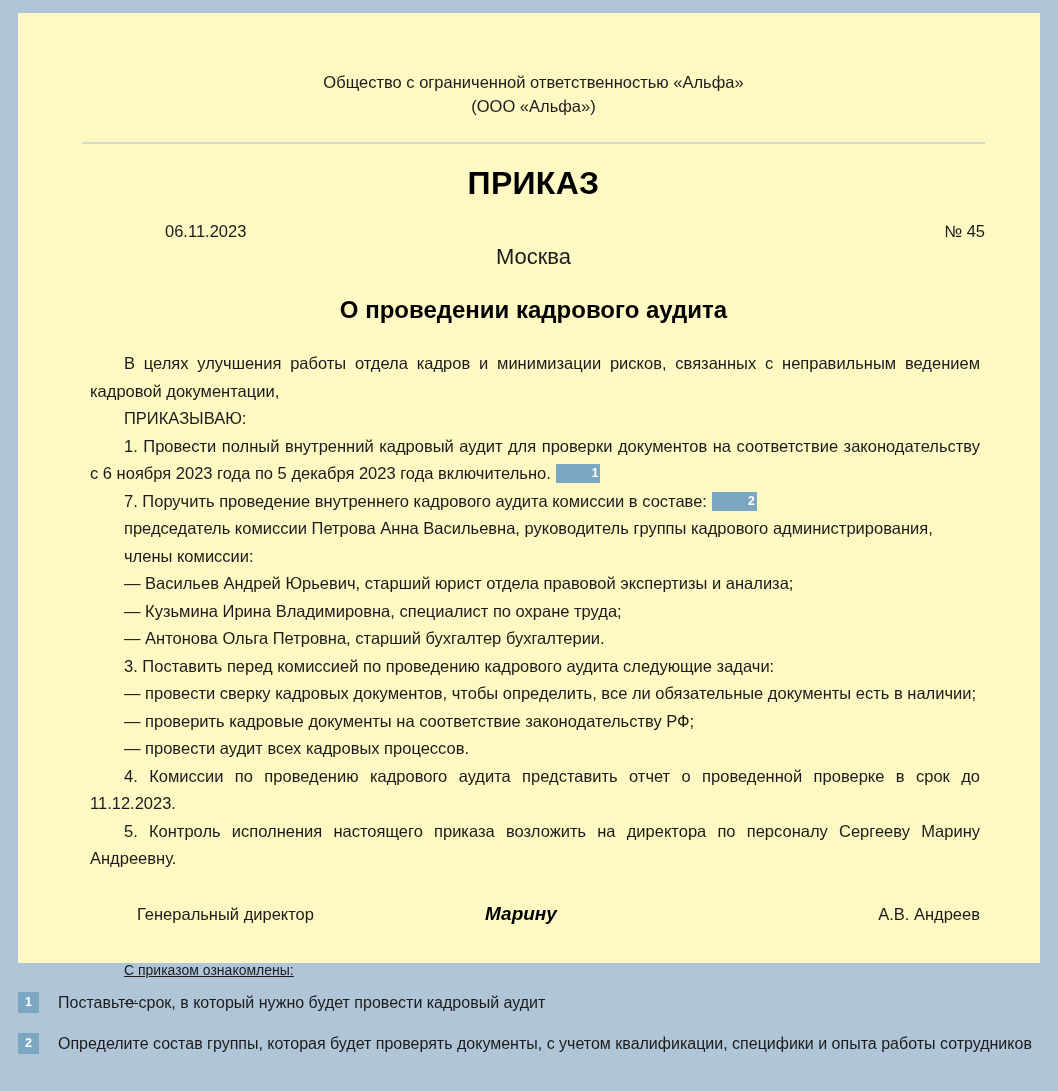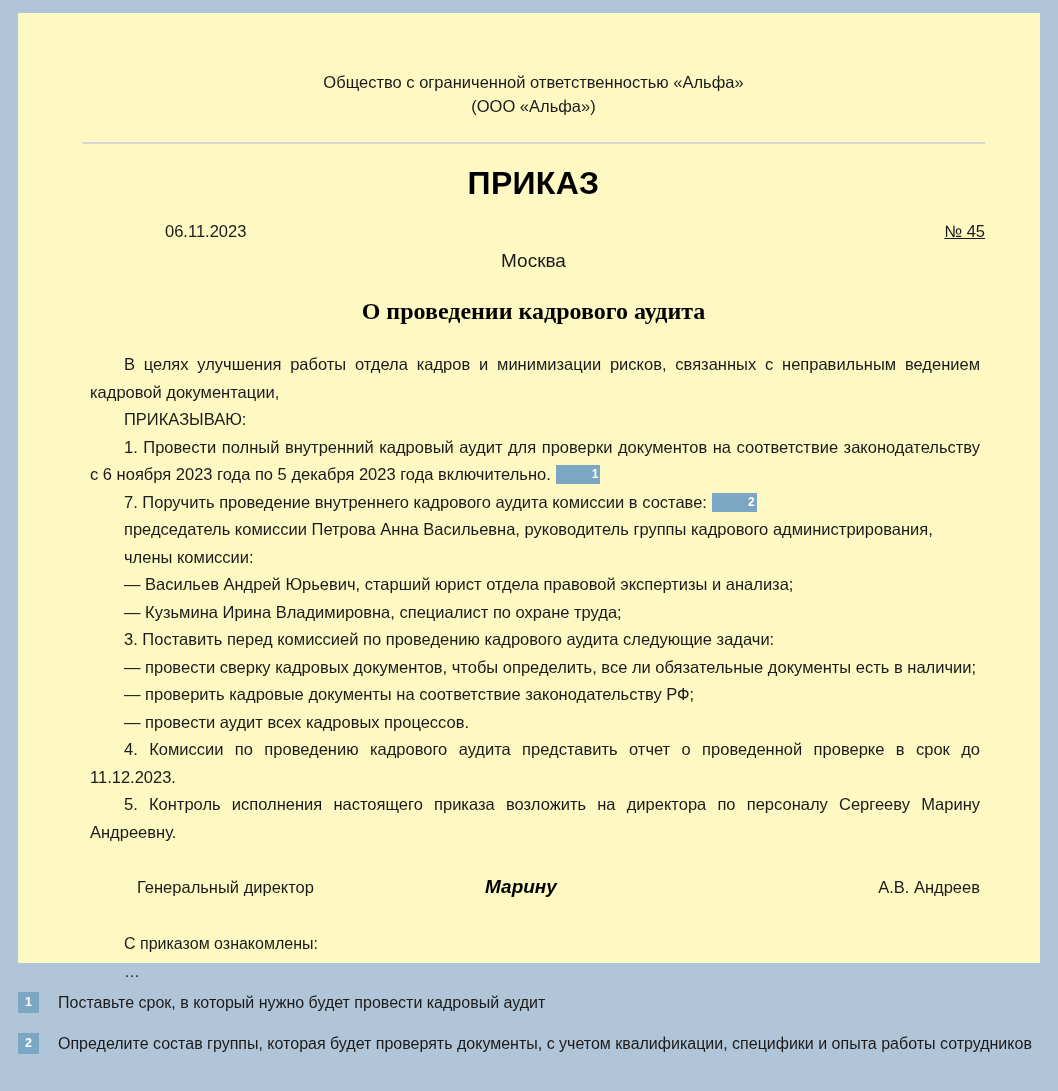--- a/index.html
+++ b/index.html
@@ -60,35 +60,33 @@
     color: #000;
   }
 
   .meta-row {
     position: relative;
     margin-top: 20px;
     height: 22px;
     font-size: 16.5px;
   }
   .meta-date { position: absolute; left: 47px; top: 0; margin-left: 36px; }
-  .meta-number { position: absolute; right: 0; top: 0; text-decoration: underline; }
+  .meta-number { position: absolute; right: 0; top: 0; }
 
   .city {
     text-align: center;
-    font-size: 19px;
-    margin-top: 6px;
+    font-size: 22px;
   }
 
   .doc-title {
     text-align: center;
     font-size: 24px;
     font-weight: bold;
     margin-top: 26px;
     color: #000;
-    font-family: Liberation Serif, serif;
   }
 
   
   .body-text {
     margin-top: 26px;
     font-size: 16.5px;
     line-height: 27.5px;
     width: 890px;
     margin-left: 8px;
   }
@@ -133,22 +131,23 @@
     font-weight: bold;
     font-style: italic;
     font-size: 19px;
     color: #000;
   }
   .sign-name { position: absolute; right: 0; top: 0; }
 
   .ack {
     margin-top: 26px;
     margin-left: 8px;
-    font-size: 16px;
+    font-size: 14px;
     line-height: 27.5px;
+    text-decoration: underline;
   }
   .ack-line { text-indent: 34px; margin: 0; }
 
   
   .footnotes {
     position: absolute;
     left: 18px;
     top: 990px;
     width: 1022px;
     font-size: 16px;
@@ -201,20 +200,21 @@
 
     <div class="body-text">
       <p class="p">В целях улучшения работы отдела кадров и минимизации рисков, связанных с неправильным ведением кадровой документации,</p>
       <p class="p">ПРИКАЗЫВАЮ:</p>
       <p class="p"><span>1. Провести полный внутренний кадровый аудит для проверки документов на соответствие законодательству с 6 ноября 2023 года по 5 декабря 2023 года включительно.</span><span class="marker">1</span></p>
       <p class="p"><span>7. Поручить проведение внутреннего кадрового аудита комиссии в составе:</span><span class="marker">2</span></p>
       <p class="p">председатель комиссии Петрова Анна Васильевна, руководитель группы кадрового администрирования,</p>
       <p class="p">члены комиссии:</p>
       <p class="p dash">— Васильев Андрей Юрьевич, старший юрист отдела правовой экспертизы и анализа;</p>
       <p class="p dash">— Кузьмина Ирина Владимировна, специалист по охране труда;</p>
+      <p class="p dash">— Антонова Ольга Петровна, старший бухгалтер бухгалтерии.</p>
       <p class="p">3. Поставить перед комиссией по проведению кадрового аудита следующие задачи:</p>
       <p class="p dash">— провести сверку кадровых документов, чтобы определить, все ли обязательные документы есть в наличии;</p>
       <p class="p dash">— проверить кадровые документы на соответствие законодательству РФ;</p>
       <p class="p dash">— провести аудит всех кадровых процессов.</p>
       <p class="p">4. Комиссии по проведению кадрового аудита представить отчет о проведенной проверке в срок до 11.12.2023.</p>
       <p class="p">5. Контроль исполнения настоящего приказа возложить на директора по персоналу Сергееву Марину Андреевну.</p>
     </div>
 
     <div class="sign-row">
       <span class="sign-post">Генеральный директор</span>

